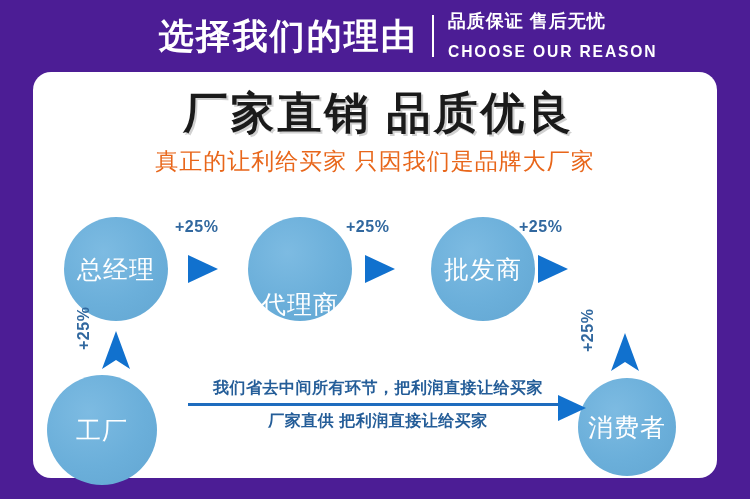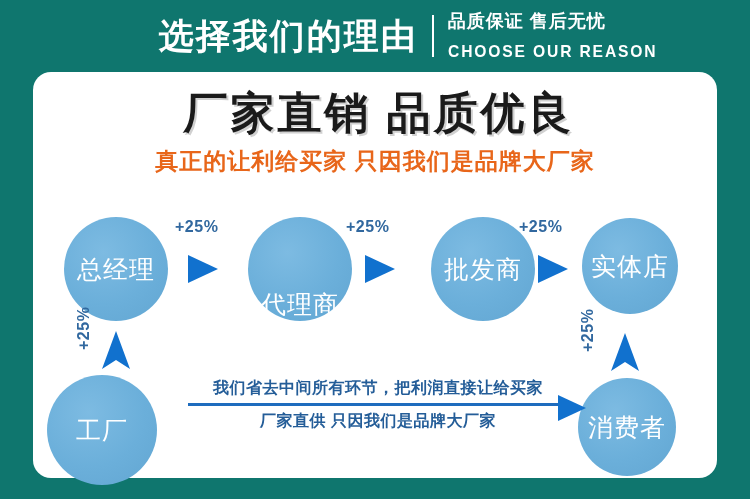--- a/index.html
+++ b/index.html
@@ -10,21 +10,21 @@
     width: 750px;
     height: 499px;
     overflow: hidden;
     font-family: "Liberation Sans", "DejaVu Sans", sans-serif;
   }
 
   #poster {
     position: relative;
     width: 750px;
     height: 499px;
-    background: #0f766e;
+    background: #4c1d95;
     overflow: hidden;
   }
 
   
   #header {
     position: absolute;
     left: 0; top: 0;
     width: 750px; height: 72px;
     display: flex;
     align-items: center;
@@ -102,21 +102,21 @@
     text-shadow: 2px 2px 0 rgba(170,170,170,0.55);
     white-space: nowrap;
   }
   #sub-title {
     position: absolute;
     left: 0; top: 76px;
     width: 684px;
     text-align: center;
     color: #E8661A;
     font-size: 23px;
-    font-weight: 700;
+    font-weight: 400;
     letter-spacing: 1px;
     line-height: 1.2;
     white-space: nowrap;
   }
 
   
   .node {
     position: absolute;
     border-radius: 50%;
     background: radial-gradient(circle at 38% 34%, #7DBBE2 0%, #6BAFDA 55%, #62A6D2 100%);
@@ -246,23 +246,20 @@
     </div>
 
     <div class="node" id="node-agent">
       <span class="node-label">代理商</span>
     </div>
 
     <div class="node" id="node-wholesale">
       <span class="node-label">批发商</span>
     </div>
 
-    <div class="node" id="node-retail">
-      <span class="node-label">实体店</span>
-    </div>
 
     <div class="node" id="node-factory">
       <span class="node-label">工厂</span>
     </div>
 
     <div class="node" id="node-consumer">
       <span class="node-label">消费者</span>
     </div>
 
     <div class="pct" id="pct-1">+25%</div>
@@ -282,18 +279,18 @@
     </div>
     <div class="arrow-up" id="arrup-2">
       <svg width="30" height="40" viewBox="0 0 30 40" xmlns="http://www.w3.org/2000/svg">
         <path d="M15 0 L29 38 L15 29 L1 38 Z" fill="#1171CE"></path>
       </svg>
     </div>
 
     <div id="message">
       <div class="msg-line">我们省去中间所有环节，把利润直接让给买家</div>
       <div id="msg-rule"></div>
-      <div class="msg-line">厂家直供  只因我们是品牌大厂家</div>
+      <div class="msg-line">厂家直供  把利润直接让给买家</div>
     </div>
     <div id="msg-arrow"></div>
 
   </div>
 </div>
 
 </body></html>

